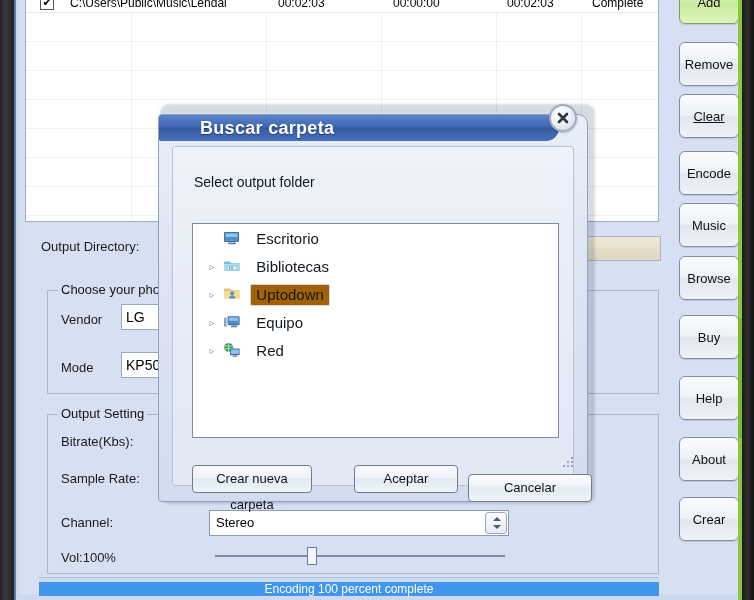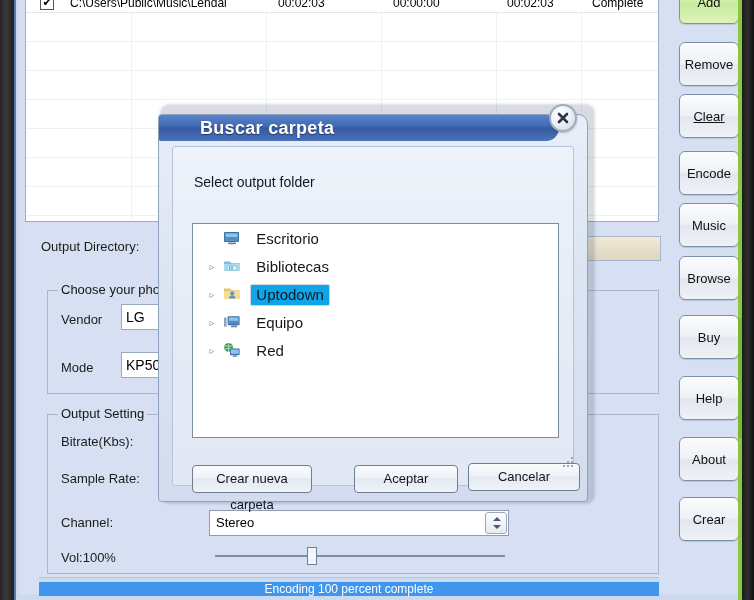--- a/index.html
+++ b/index.html
@@ -352,21 +352,21 @@
     position: relative;
   }
   .tree-item .t-label {
     display: inline-block;
     padding: 1px 6px;
     vertical-align: middle;
     line-height: 20px;
     border-radius: 2px;
   }
   .tree-item.selected .t-label {
-    background: #0ea5e9;
+    background: #a16207;
     border: 1px solid #cfd6e2;
     padding: 0 5px;
   }
 
   .dlg-btn {
     position: absolute;
     height: 28px;
     border: 1px solid #707e92;
     border-radius: 4px;
     background: linear-gradient(to bottom,#fafcfe 0%,#eef2f7 45%,#e3e9f1 50%,#f0f4f9 100%);
@@ -556,21 +556,21 @@
         <span class="t-label">Red</span>
       </div>
     </div>
 
     <div class="dlg-btn" style="left:34px; top:365px; width:120px;">
       <span>Crear nueva carpeta</span>
     </div>
     <div class="dlg-btn" style="left:196px; top:365px; width:104px;">
       <span>Aceptar</span>
     </div>
-    <div class="dlg-btn" style="left:310px; top:363px; width:112px;">
+    <div class="dlg-btn" style="left:310px; top:374px; width:124px;">
       <span>Cancelar</span>
     </div>
 
     <div class="grip">
       <i style="left:8px; top:0px;"></i>
       <i style="left:4px; top:4px;"></i>
         <i style="left:8px; top:4px;"></i>
       <i style="left:0px; top:8px;"></i>
         <i style="left:4px; top:8px;"></i>
         <i style="left:8px; top:8px;"></i>

